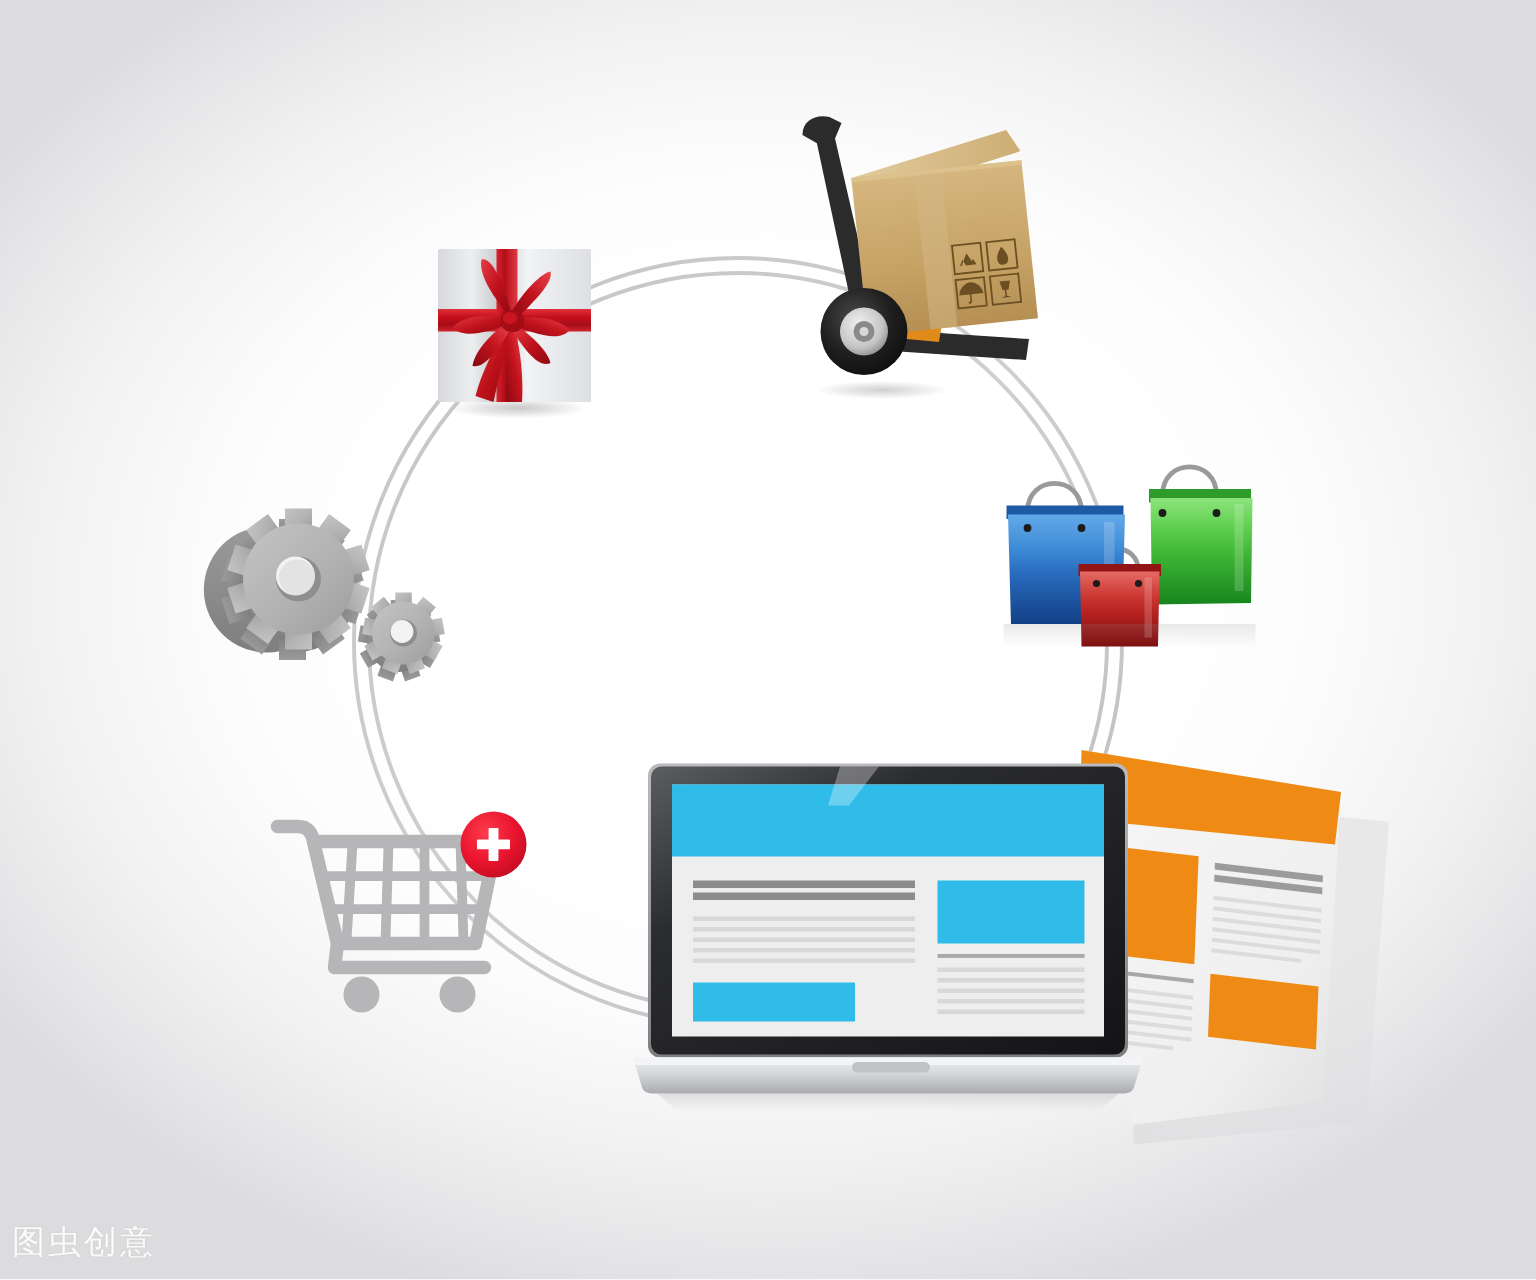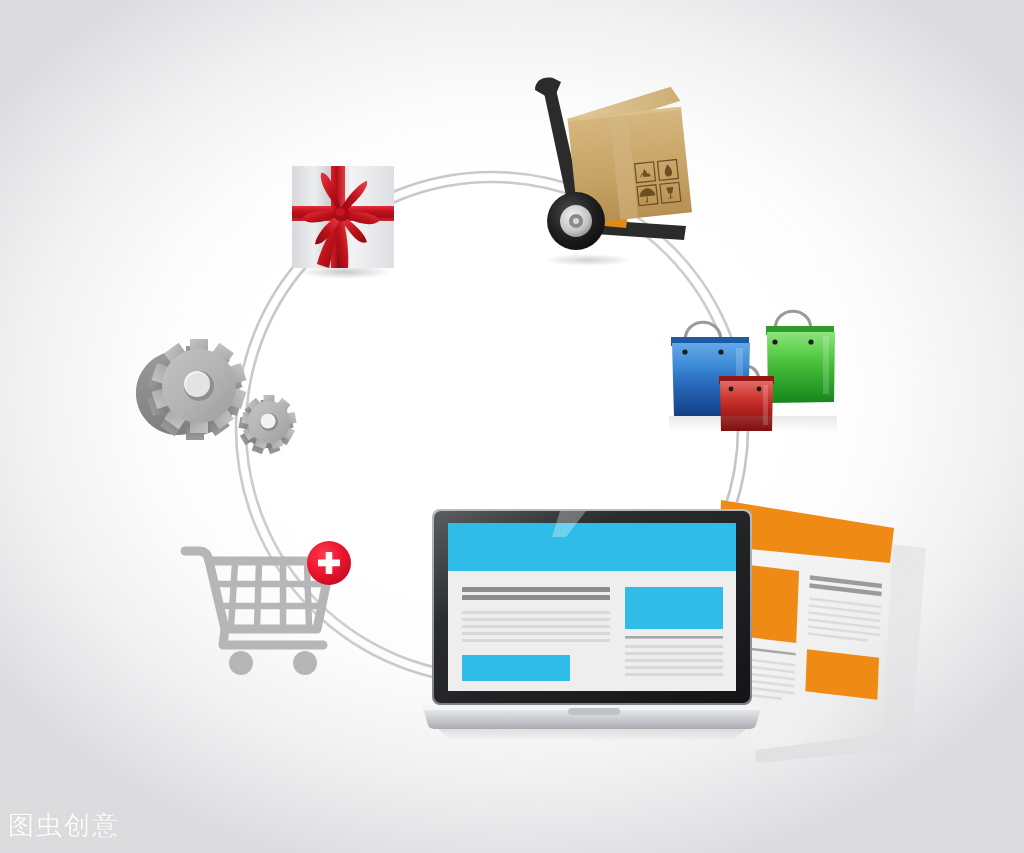--- a/index.html
+++ b/index.html
@@ -21,21 +21,21 @@
     overflow: hidden;
   }
   .layer { position: absolute; top: 0; left: 0; width: 1024px; height: 853px; }
   .node { position: absolute; }
 
   
   #watermark {
     position: absolute;
     left: 8px;
     bottom: 10px;
-    font-size: 26px;
+    font-size: 22px;
     letter-spacing: 2px;
     color: rgba(255,255,255,0.92);
     text-shadow: 0 0 1px rgba(190,190,195,0.85);
     font-family: "DejaVu Sans", sans-serif;
     user-select: none;
   }
 
   
   #gift-box { left: 287px; top: 160px; width: 112px; height: 116px; }
 

